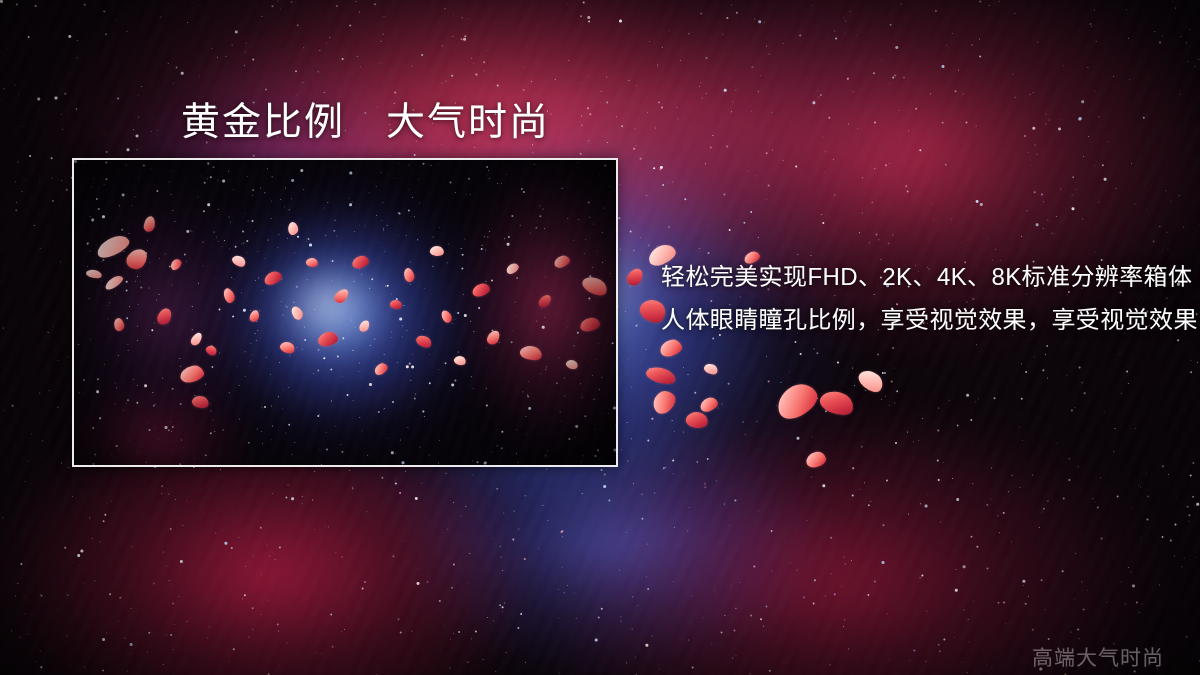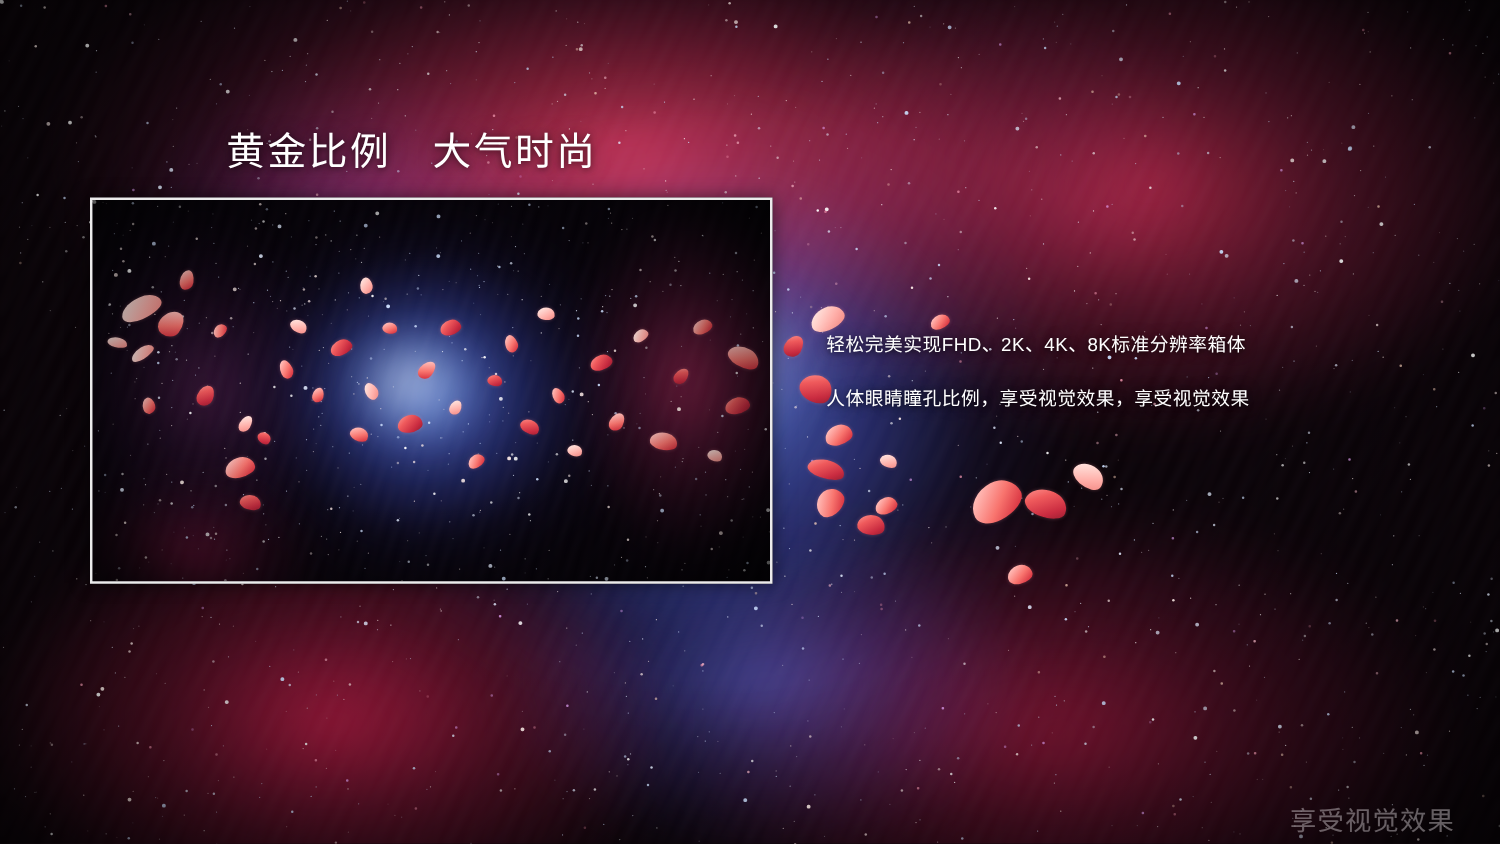--- a/index.html
+++ b/index.html
@@ -243,35 +243,35 @@
   .petal.deep {
     background: linear-gradient(140deg,
         #ff9e98 0%, #ef5a5c 34%, #c92b40 72%, #8e1c2e 100%);
   }
 
   
   #title {
     position: absolute;
     left: 181px;
     top: 102px;
-    font-size: 31px;
+    font-size: 39px;
     line-height: 40px;
     letter-spacing: 2px;
     color: #ffffff;
     white-space: pre;
     text-shadow: 0 1px 5px rgba(0,0,0,0.55), 0 0 16px rgba(0,0,0,0.35);
   }
 
   #body-text {
     position: absolute;
     left: 661px;
     top: 255px;
     width: 520px;
     color: #ffffff;
-    font-size: 15px;
+    font-size: 24px;
     line-height: 43px;
     letter-spacing: 0.4px;
     text-shadow: 0 1px 4px rgba(0,0,0,0.60), 0 0 12px rgba(0,0,0,0.40);
   }
   #body-text .line { white-space: nowrap; }
 
   #watermark {
     position: absolute;
     left: 1032px;
     top: 645px;
@@ -384,15 +384,15 @@
     </div>
   </div>
 
   <div id="title">黄金比例　大气时尚</div>
 
   <div id="body-text">
     <div class="line">轻松完美实现FHD、2K、4K、8K标准分辨率箱体</div>
     <div class="line">人体眼睛瞳孔比例，享受视觉效果，享受视觉效果</div>
   </div>
 
-  <div id="watermark">享受视觉效果</div>
+  <div id="watermark">高端大气时尚</div>
 
 </div>
 
 </body></html>

